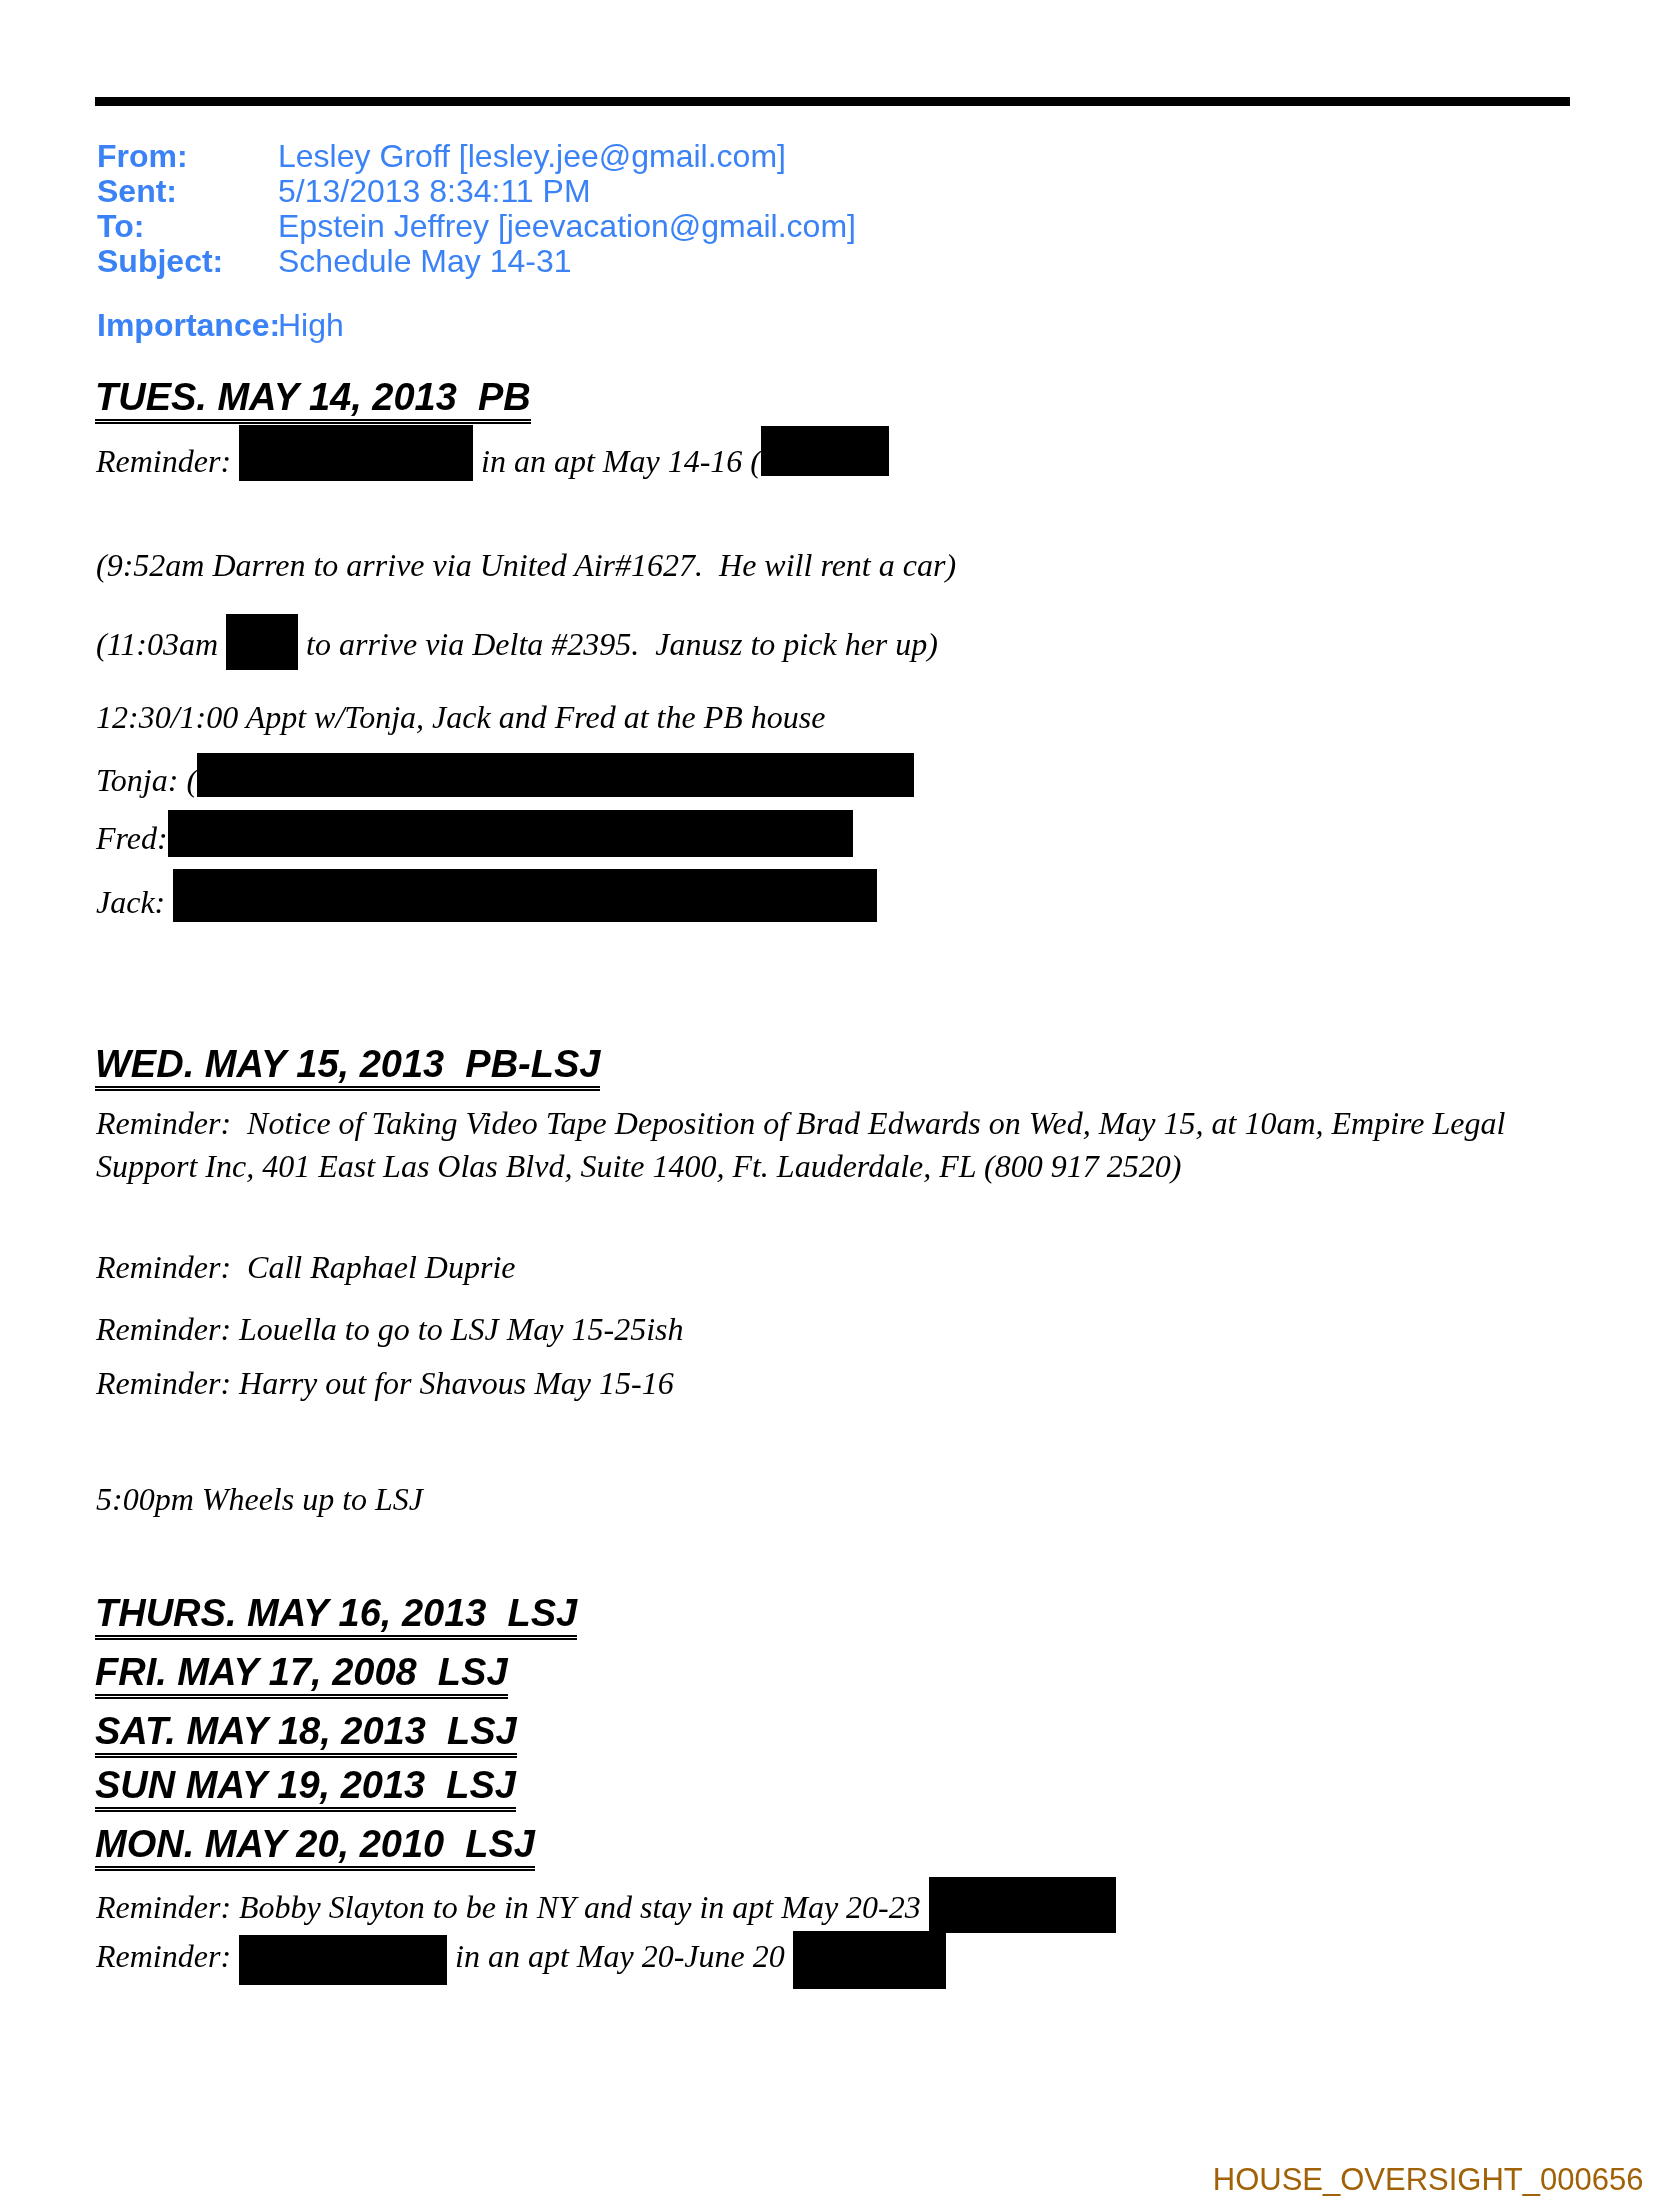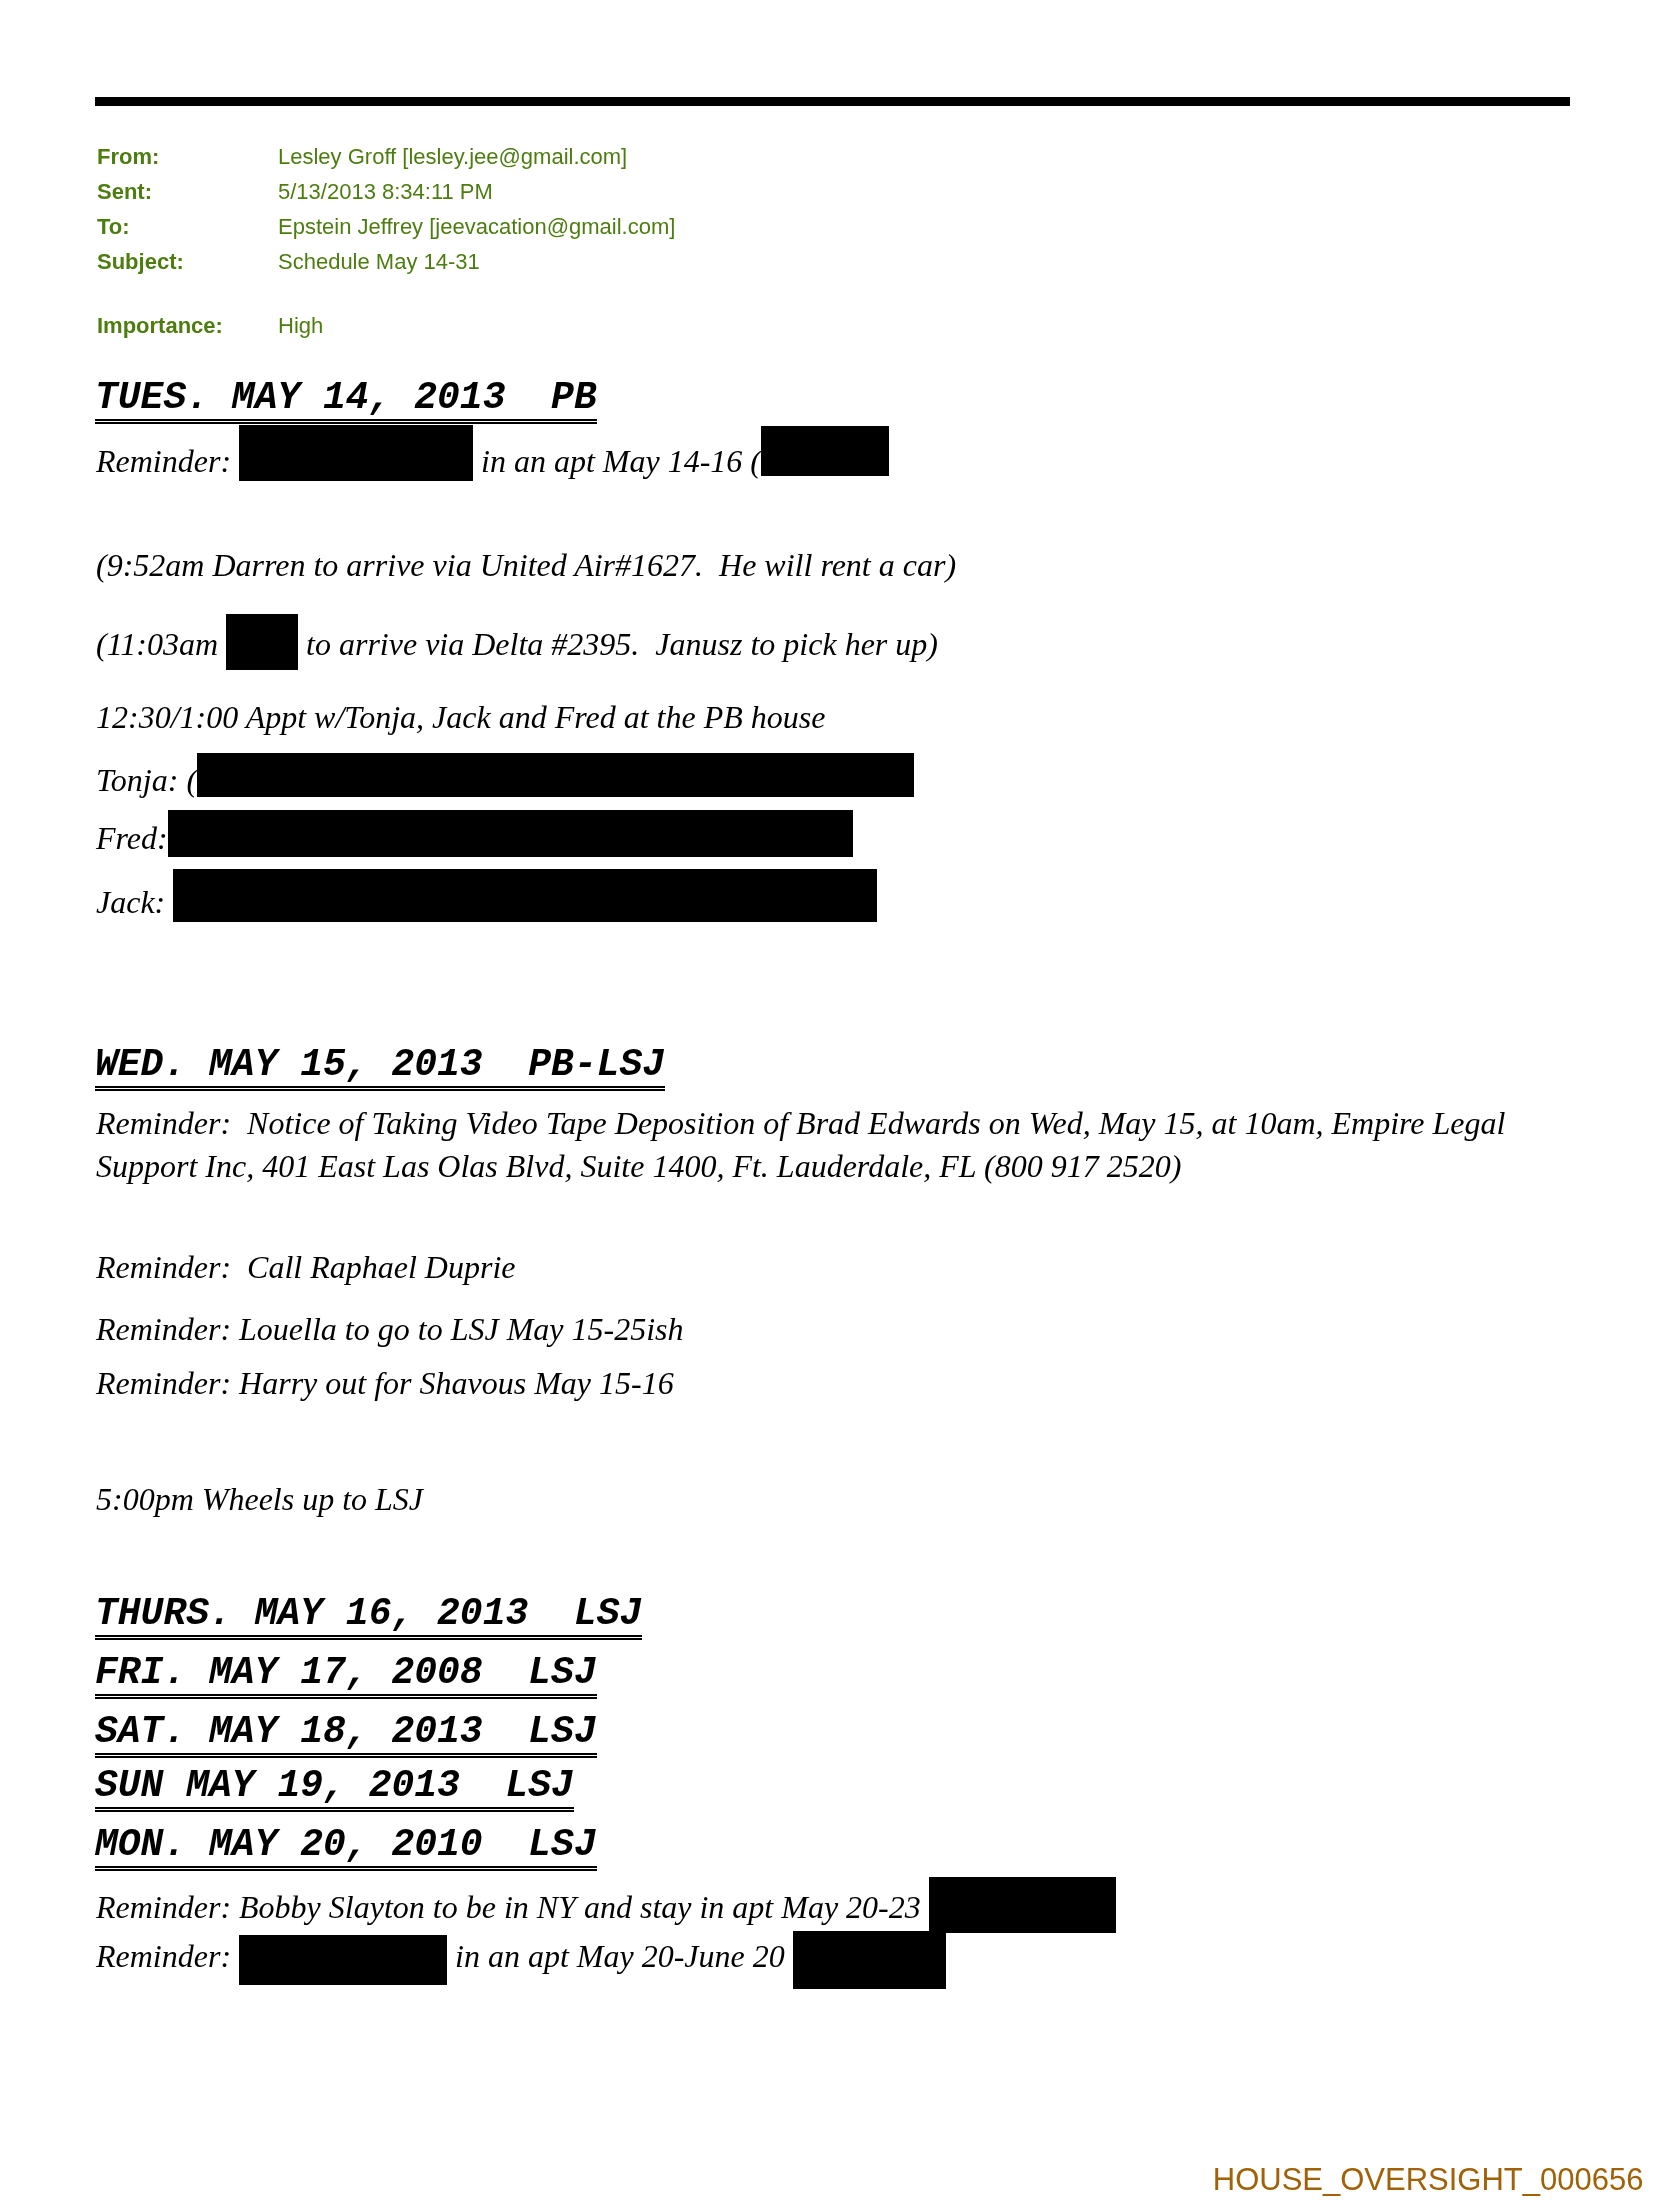--- a/index.html
+++ b/index.html
@@ -5,37 +5,37 @@
   html, body { margin:0; padding:0; background:#ffffff; }
   .page {
     position:relative; width:1669px; height:2205px;
     background:#ffffff; overflow:hidden; color:#000;
   }
   .rule { position:absolute; left:95px; top:97px; width:1475px; height:8.5px; background:#000; }
 
   .hdr {
     position:absolute; left:97px;
     font-family:"Liberation Sans", sans-serif;
-    font-size:22px; line-height:35px; color:#4d7c0f;
+    font-size:32px; line-height:35px; color:#3b82f6;
   }
   .hrow { display:flex; }
   .hlab { width:181px; font-weight:bold; white-space:pre; }
   .hval { white-space:pre; }
 
   .p {
     position:absolute; left:96px;
     font-family:"Liberation Serif", serif; font-style:italic;
     font-size:32px; line-height:43px; color:#000; white-space:pre-wrap;
   }
   .t { white-space:pre-wrap; }
   .b { font-weight:normal; }
 
   .h {
     position:absolute; left:95px;
-    font-family:Liberation Mono, monospace; font-style:italic; font-weight:bold;
+    font-family:Liberation Sans, sans-serif; font-style:italic; font-weight:bold;
     font-size:38px; line-height:39px; color:#000;
   }
   .h > span { display:inline-block; border-bottom:5.9px double #000; padding-bottom:2px; white-space:pre; }
 
   .rx { display:inline-block; background:#000; }
 
   .footer {
     position:absolute; top:2162px; right:25.5px;
     font-family:"Liberation Sans", sans-serif; font-size:31px; color:#a16207;
   }

